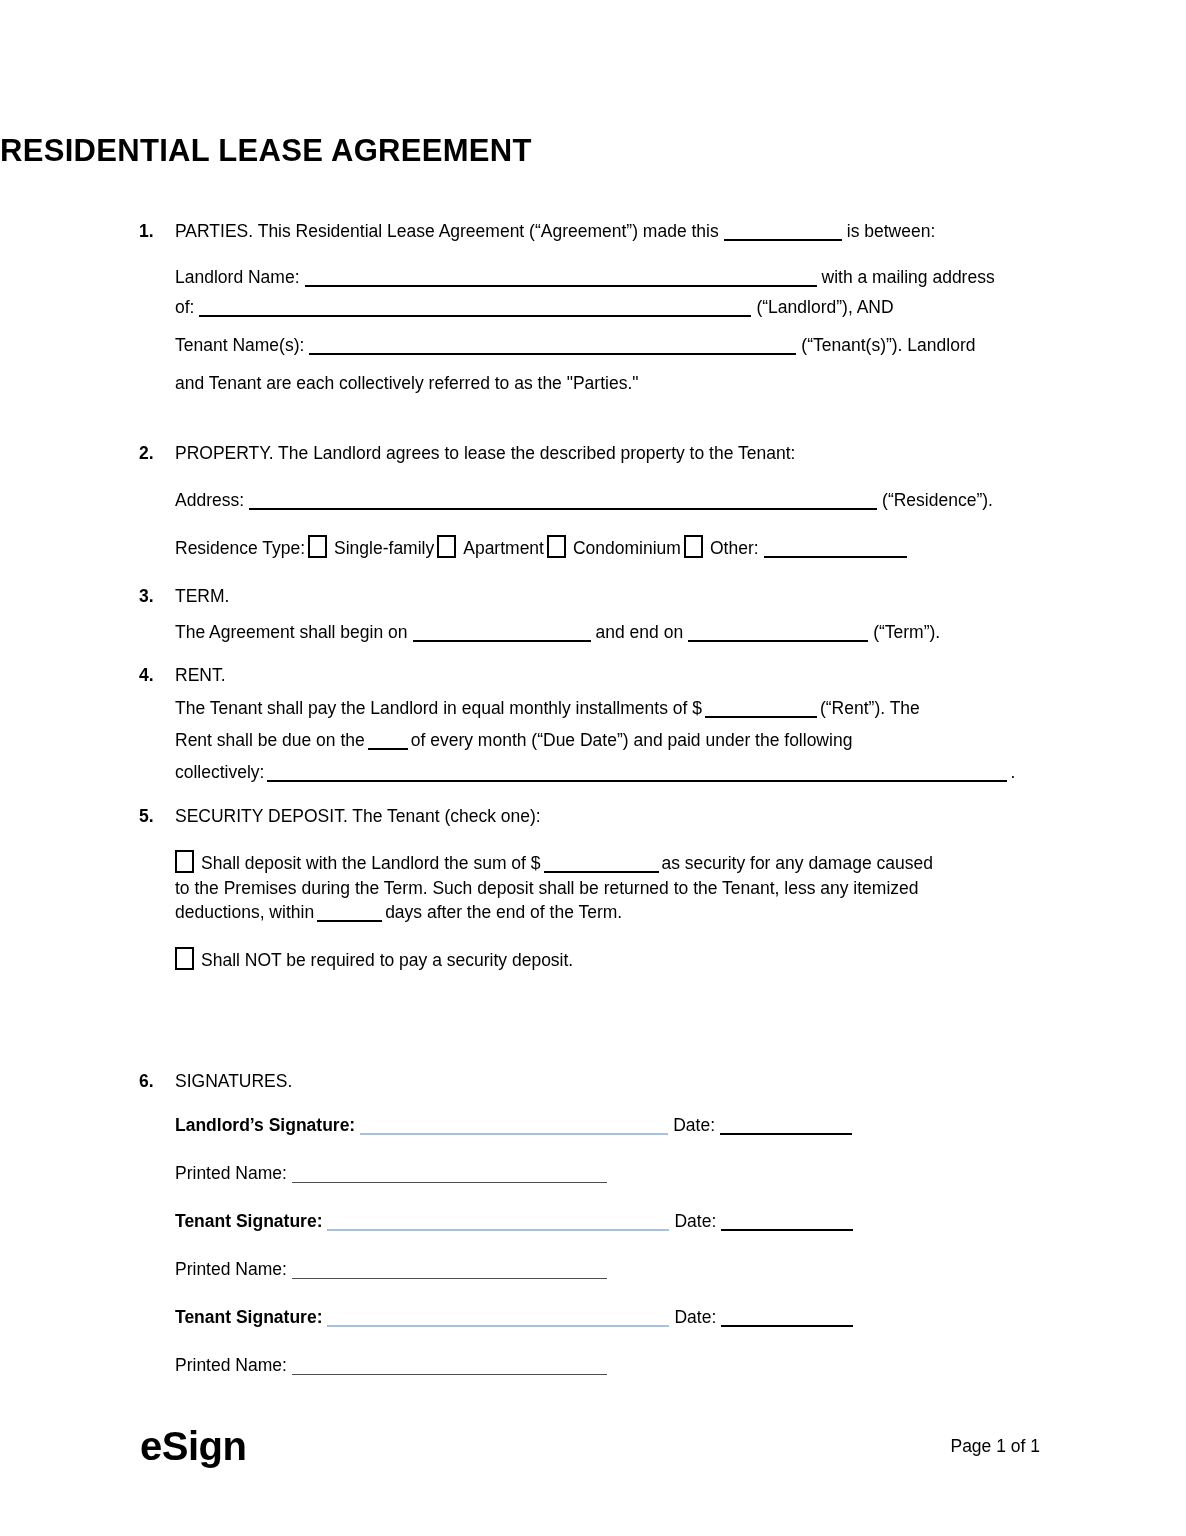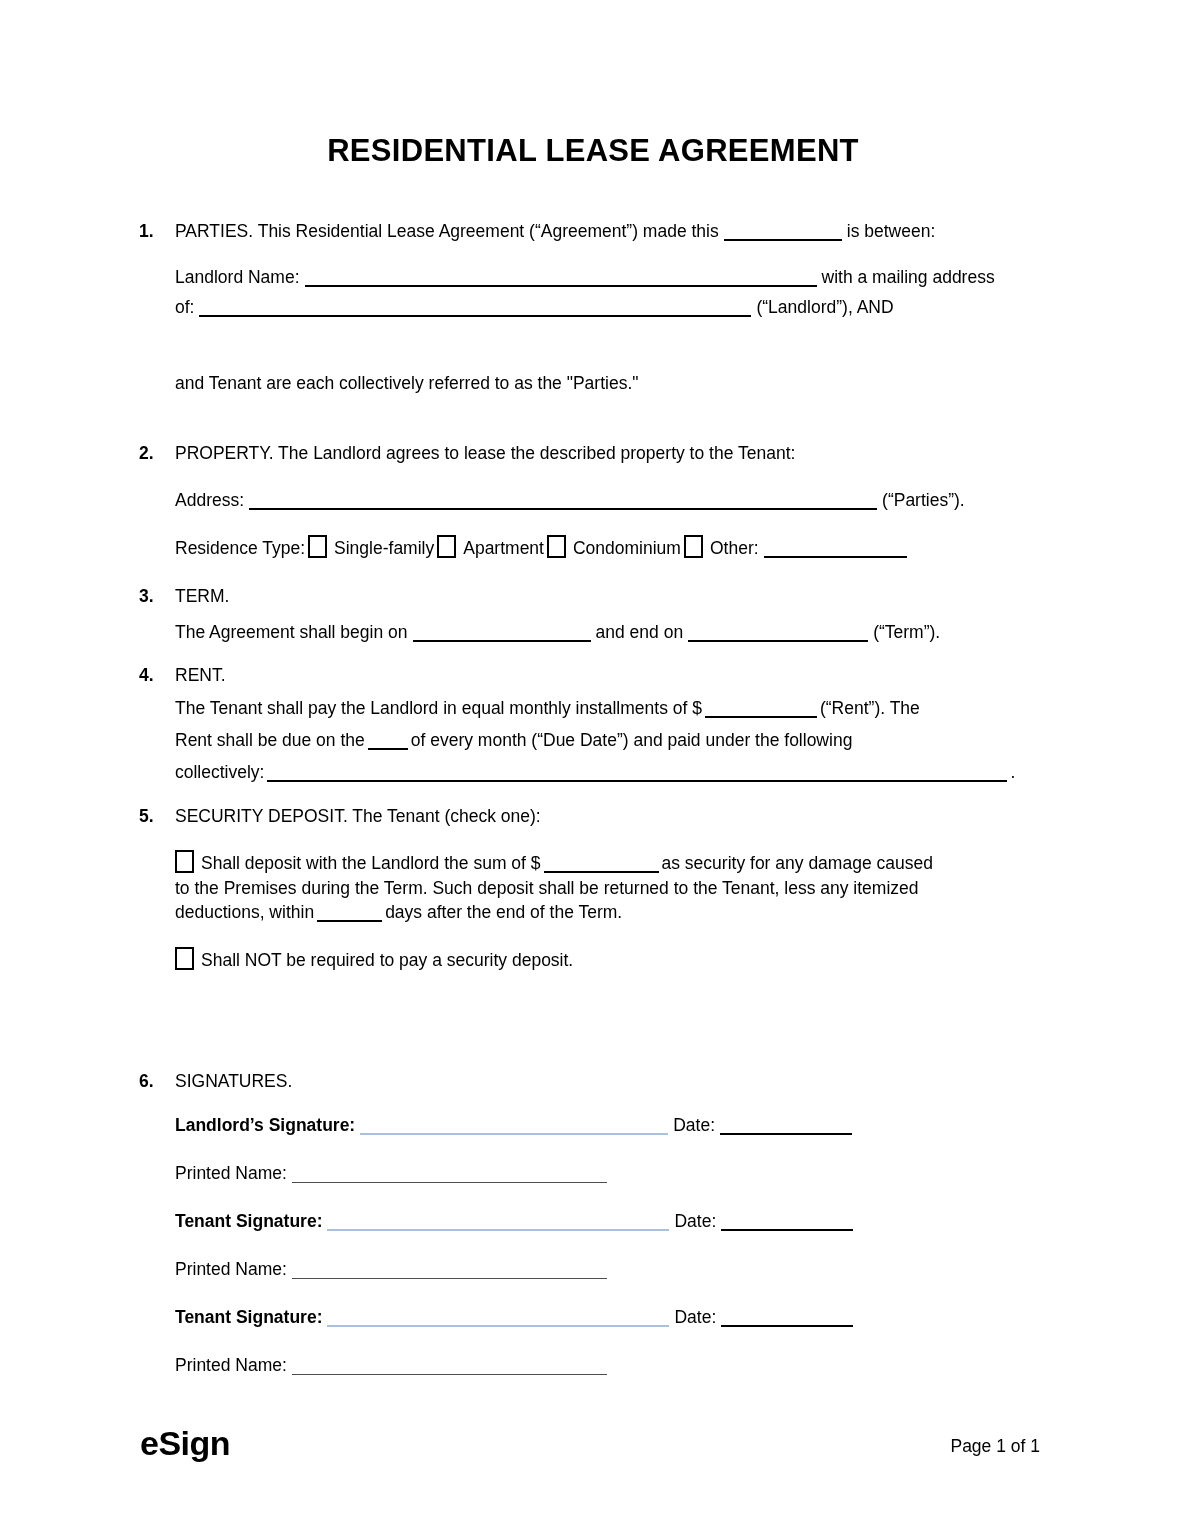--- a/index.html
+++ b/index.html
@@ -4,71 +4,74 @@
 <style>
   :root { --sig-line-color:#a7c1de; --ink:#000000; }
   html,body { margin:0; padding:0; background:#ffffff; }
   .page {
     position:relative; width:1186px; height:1536px; background:#ffffff;
     font-family:"Liberation Sans", sans-serif; font-size:17.5px; color:var(--ink);
     overflow:hidden;
   }
   .title {
     position:absolute; top:133px; left:0; width:100%;
-    text-align:center; font-size:31px; font-weight:bold; letter-spacing:0.3px;
+    text-align:left; font-size:31px; font-weight:bold; letter-spacing:0.3px;
   }
   .line { position:absolute; left:175px; line-height:26px; white-space:nowrap; }
   .num { position:absolute; left:-36px; top:0; font-weight:bold; }
   .h { font-weight:normal; }
   .b { font-weight:bold; }
   .blank {
     display:inline-block; height:14px; border-bottom:2px solid #000;
     vertical-align:-4px; margin:0 5px;
   }
   .blank.tight { margin:0 3px; }
   .checkbox {
     display:inline-block; width:15px; height:19px; border:2.5px solid #000;
     vertical-align:-4px; margin:0 7px 0 3px; background:#fff; cursor:pointer;
   }
   .sig-line { border-bottom:2px solid var(--sig-line-color); }
   .date-line { border-bottom:2px solid #000; }
   .pn-line { border-bottom:1.5px solid #4d4d4d; }
   .brand {
     position:absolute; left:140px; top:1424px;
-    font-size:34px; font-weight:bold; letter-spacing:-0.5px;
+    font-size:40px; font-weight:bold; letter-spacing:-0.5px;
   }
   .page-num { position:absolute; right:146px; top:1436px; font-size:17.5px; }
 </style>
 </head>
 <body>
 
 <div class="page">
 
   <div class="title">RESIDENTIAL LEASE AGREEMENT</div>
 
   <div class="line" style="top:218px">
     <span class="num">1.</span><span class="h">PARTIES.</span>
     <span>This Residential Lease Agreement (“Agreement”) made this</span><span class="blank" style="width:118px"></span><span>is between:</span>
   </div>
   <div class="line" style="top:264px">
     <span>Landlord Name:</span><span class="blank" style="width:512px"></span><span>with a mailing address</span>
   </div>
   <div class="line" style="top:294px">
     <span>of:</span><span class="blank" style="width:552px"></span><span>(“Landlord”), AND</span>
   </div>
+  <div class="line" style="top:332px">
+    <span>Tenant Name(s):</span><span class="blank" style="width:487px"></span><span>(“Tenant(s)”). Landlord</span>
+  </div>
   <div class="line" style="top:370px">
     <span>and Tenant are each collectively referred to as the "Parties."</span>
   </div>
 
   <div class="line" style="top:440px">
     <span class="num">2.</span><span class="h">PROPERTY.</span>
     <span>The Landlord agrees to lease the described property to the Tenant:</span>
   </div>
   <div class="line" style="top:487px">
-    <span>Address:</span><span class="blank" style="width:628px"></span><span>(“Parties”).</span>
+    <span>Address:</span><span class="blank" style="width:628px"></span><span>(“Residence”).</span>
   </div>
   <div class="line" style="top:535px">
     <span>Residence Type:</span><span class="checkbox"></span><span>Single-family</span><span class="checkbox"></span><span>Apartment</span><span class="checkbox"></span><span>Condominium</span><span class="checkbox"></span><span>Other:</span><span class="blank" style="width:143px"></span>
   </div>
 
   <div class="line" style="top:583px">
     <span class="num">3.</span><span class="h">TERM.</span>
   </div>
   <div class="line" style="top:619px">
     <span>The Agreement shall begin on</span><span class="blank" style="width:178px"></span><span>and end on</span><span class="blank" style="width:180px"></span><span>(“Term”).</span>

